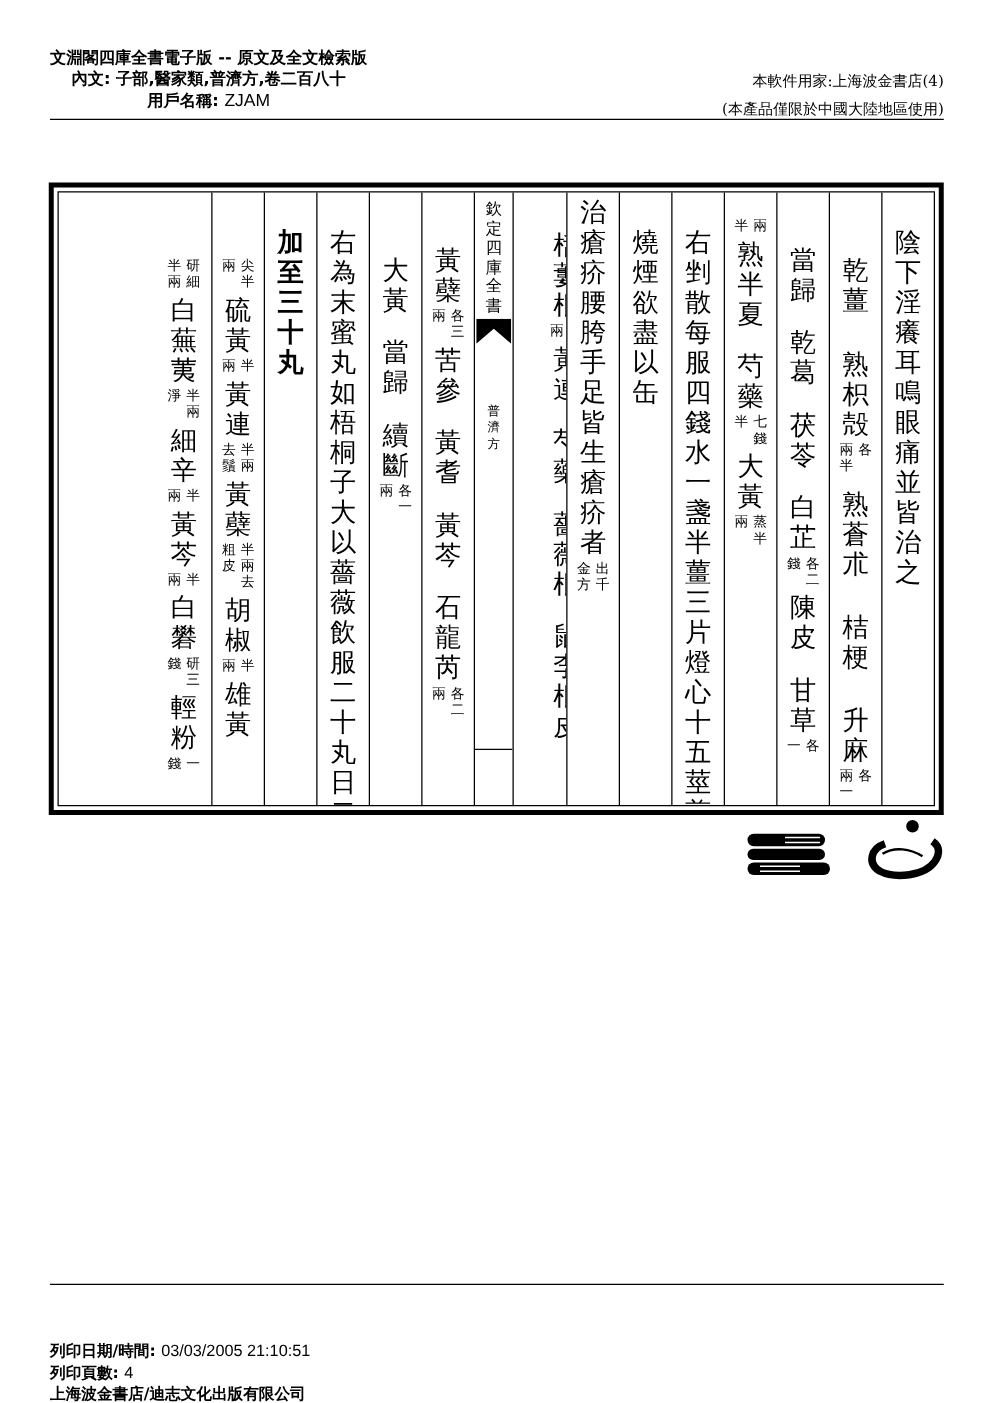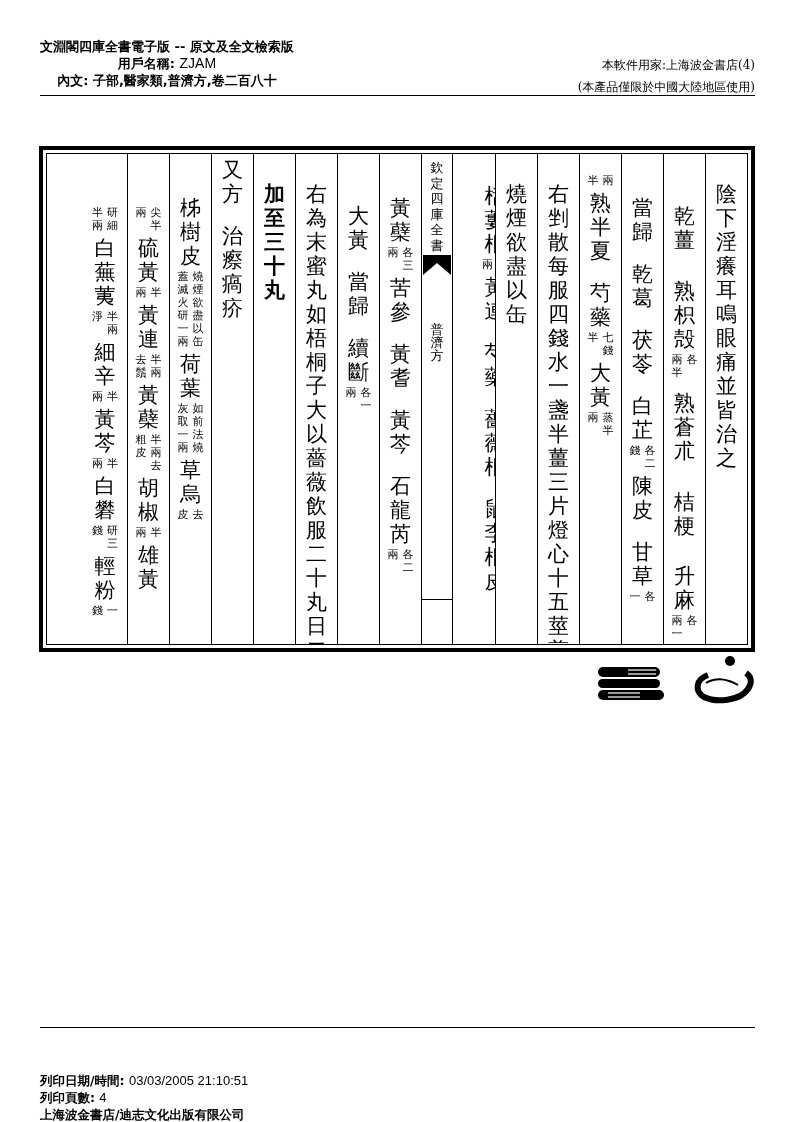--- a/index.html
+++ b/index.html
@@ -18,41 +18,41 @@
 
   .main { font-size: 21px; line-height: 24px; width: 24px; text-align: center; display: block; }
   .seg { display: flex; flex-direction: column; align-items: center; }
   .note { display: flex; flex-direction: row-reverse; gap: 3px; font-size: 11px; line-height: 13px; margin: 2px 0 4px 0; }
   .note span { display: block; width: 12px; text-align: center; }
   .gap { height: 18px; }
 
   .spine { position: relative; width: 100%; height: 100%; display: flex; flex-direction: column; align-items: center; }
   .spine .title { font-size: 13px; line-height: 15.5px; margin-top: 6px; width: 16px; text-align: center; }
   .spine .fish { width: 28px; height: 20px; margin-top: 2px; }
-  .spine .sub { font-size: 13px; line-height: 13px; margin-top: 48px; width: 14px; text-align: center; }
+  .spine .sub { font-size: 10px; line-height: 13px; margin-top: 48px; width: 14px; text-align: center; }
   .spine .rule { position: absolute; left: 0; right: 0; bottom: 44px; height: 1px; background: #000; }
 
   .logo { position: absolute; top: 655px; left: 596px; width: 160px; height: 50px; }
 
   .ftr-rule { position: absolute; left: 40px; right: 38px; top: 1027px; height: 1px; background: #000; }
   .ftr { position: absolute; left: 40px; top: 1072px; font-family: "DejaVu Sans", sans-serif; font-weight: bold; font-size: 12.5px; line-height: 17px; }
   .ftr .v { font-family: "Liberation Sans", sans-serif; font-weight: normal; font-size: 13px; }
 </style>
 </head>
 <body>
 
 <div class="hdr-left">
   <div>文淵閣四庫全書電子版 -- 原文及全文檢索版</div>
   <div>
+    <span>內文:</span>
+    <span>子部,醫家類,普濟方,卷二百八十</span>
+  </div>
+  <div>
     <span>用戶名稱:</span>
     <span class="user-val">ZJAM</span>
-  </div>
-  <div>
-    <span>內文:</span>
-    <span>子部,醫家類,普濟方,卷二百八十</span>
   </div>
 </div>
 <div class="hdr-right">
   <div>本軟件用家:上海波金書店(4)</div>
   <div>(本產品僅限於中國大陸地區使用)</div>
 </div>
 <div class="hdr-rule"></div>
 
 <div class="frame">
   <div class="inner" id="cols">
@@ -148,20 +148,29 @@
         </div>
       </div>
       <div class="col" style="width: 42px; padding-top: 28px;">
         <div class="seg">
           <span class="main">右剉散每服四錢水一盞半薑三片燈心十五莖煎</span>
         </div>
       </div>
       <div class="col" style="width: 42px; padding-top: 28px;">
         <div class="seg">
           <span class="main">燒煙欲盡以缶</span>
+        </div>
+      </div>
+      <div class="col" style="width: 42px; padding-top: 4px;">
+        <div class="seg">
+          <span class="main">治瘡疥腰胯手足皆生瘡疥者</span>
+          <div class="note">
+            <span>出千</span>
+            <span>金方</span>
+          </div>
         </div>
       </div>
       <div class="col" style="width: 42px; padding-top: 30px; padding-left: 42px;">
         <div class="seg">
           <span class="main">栝蔞根</span>
           <div class="note">
             <span>四</span>
             <span>兩</span>
           </div>
         </div>
@@ -237,52 +246,20 @@
         </div>
       </div>
       <div class="col" style="width: 42px; padding-top: 28px;">
         <div class="seg">
           <span class="main">右為末蜜丸如梧桐子大以薔薇飲服二十丸日二</span>
         </div>
       </div>
       <div class="col" style="width: 42px; padding-top: 28px; font-weight: bold;">
         <div class="seg">
           <span class="main">加至三十丸</span>
-        </div>
-      </div>
-      <div class="col" style="width: 42px; padding-top: 4px;">
-        <div class="seg">
-          <span class="main">又方</span>
-          <div class="gap"></div>
-        </div>
-        <div class="seg">
-          <span class="main">治瘵瘑疥</span>
-        </div>
-      </div>
-      <div class="col" style="width: 42px; padding-top: 42px;">
-        <div class="seg">
-          <span class="main">柹樹皮</span>
-          <div class="note">
-            <span>燒煙欲盡以缶</span>
-            <span>蓋滅火研一兩</span>
-          </div>
-        </div>
-        <div class="seg">
-          <span class="main">荷葉</span>
-          <div class="note">
-            <span>如前法燒</span>
-            <span>灰取一兩</span>
-          </div>
-        </div>
-        <div class="seg">
-          <span class="main">草烏</span>
-          <div class="note">
-            <span>去</span>
-            <span>皮</span>
-          </div>
         </div>
       </div>
       <div class="col" style="width: 42px; padding-top: 50px;">
         <div class="seg">
           <div class="note">
             <span>尖半</span>
             <span>兩</span>
           </div>
         </div>
         <div class="seg">

